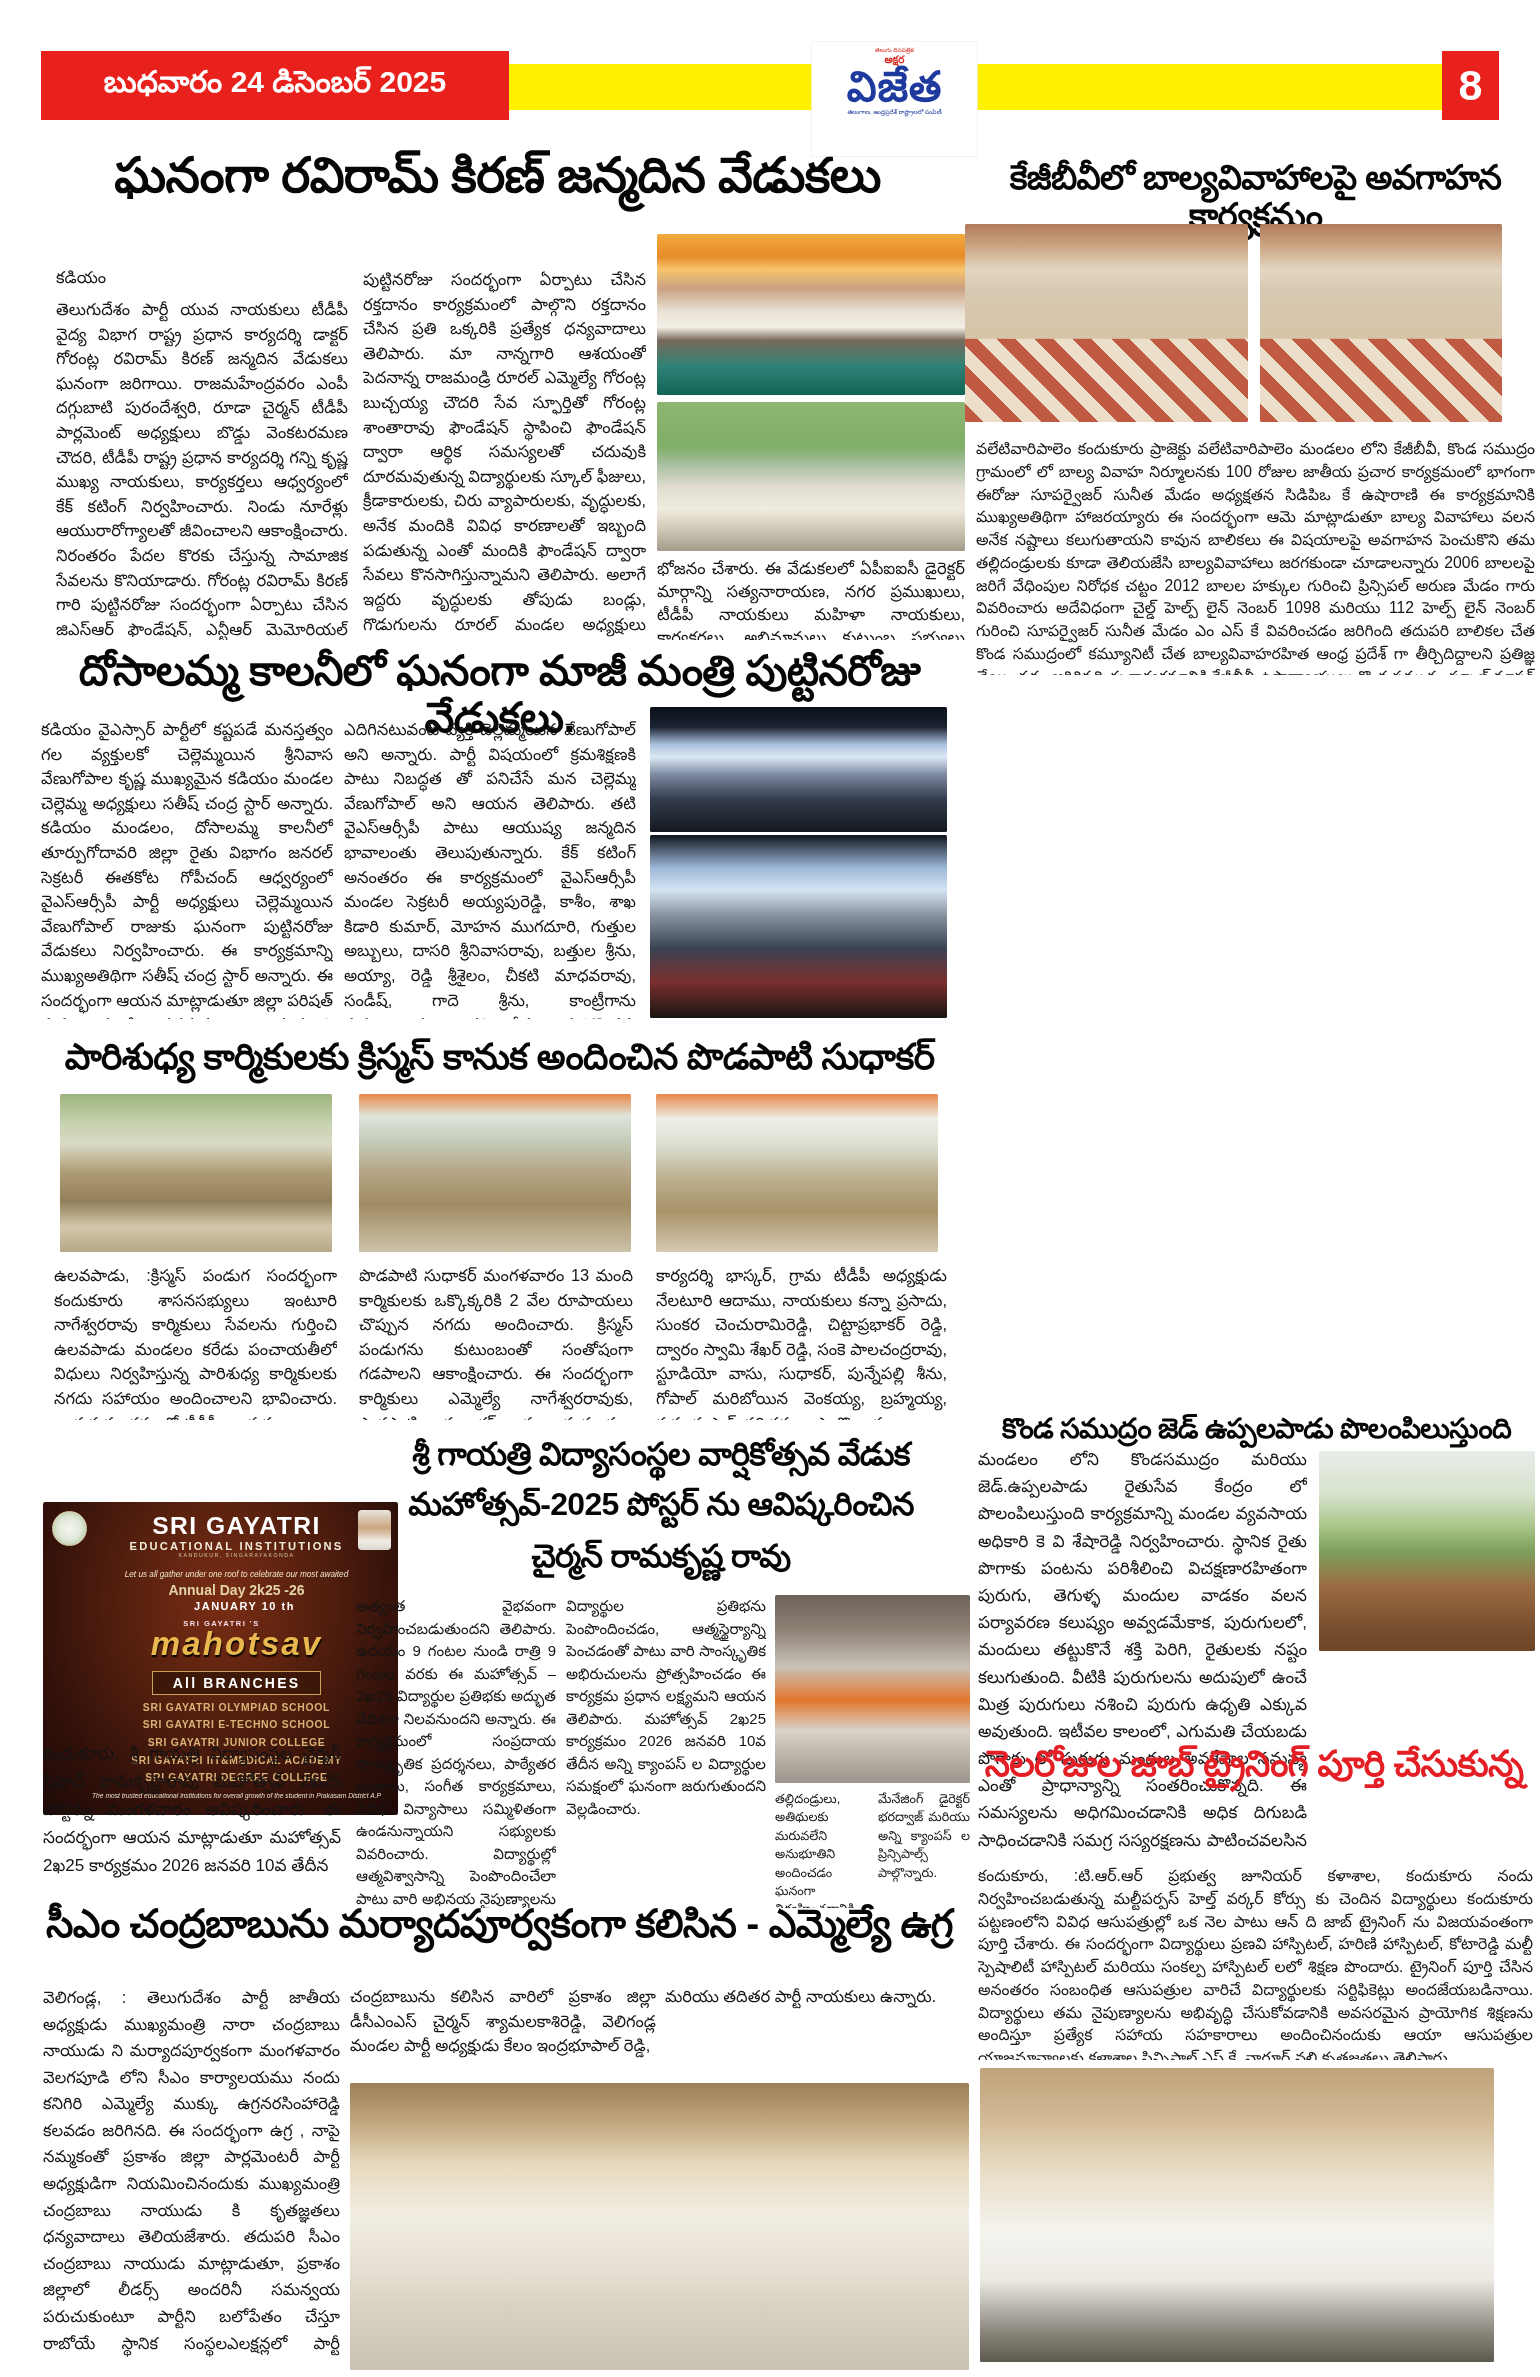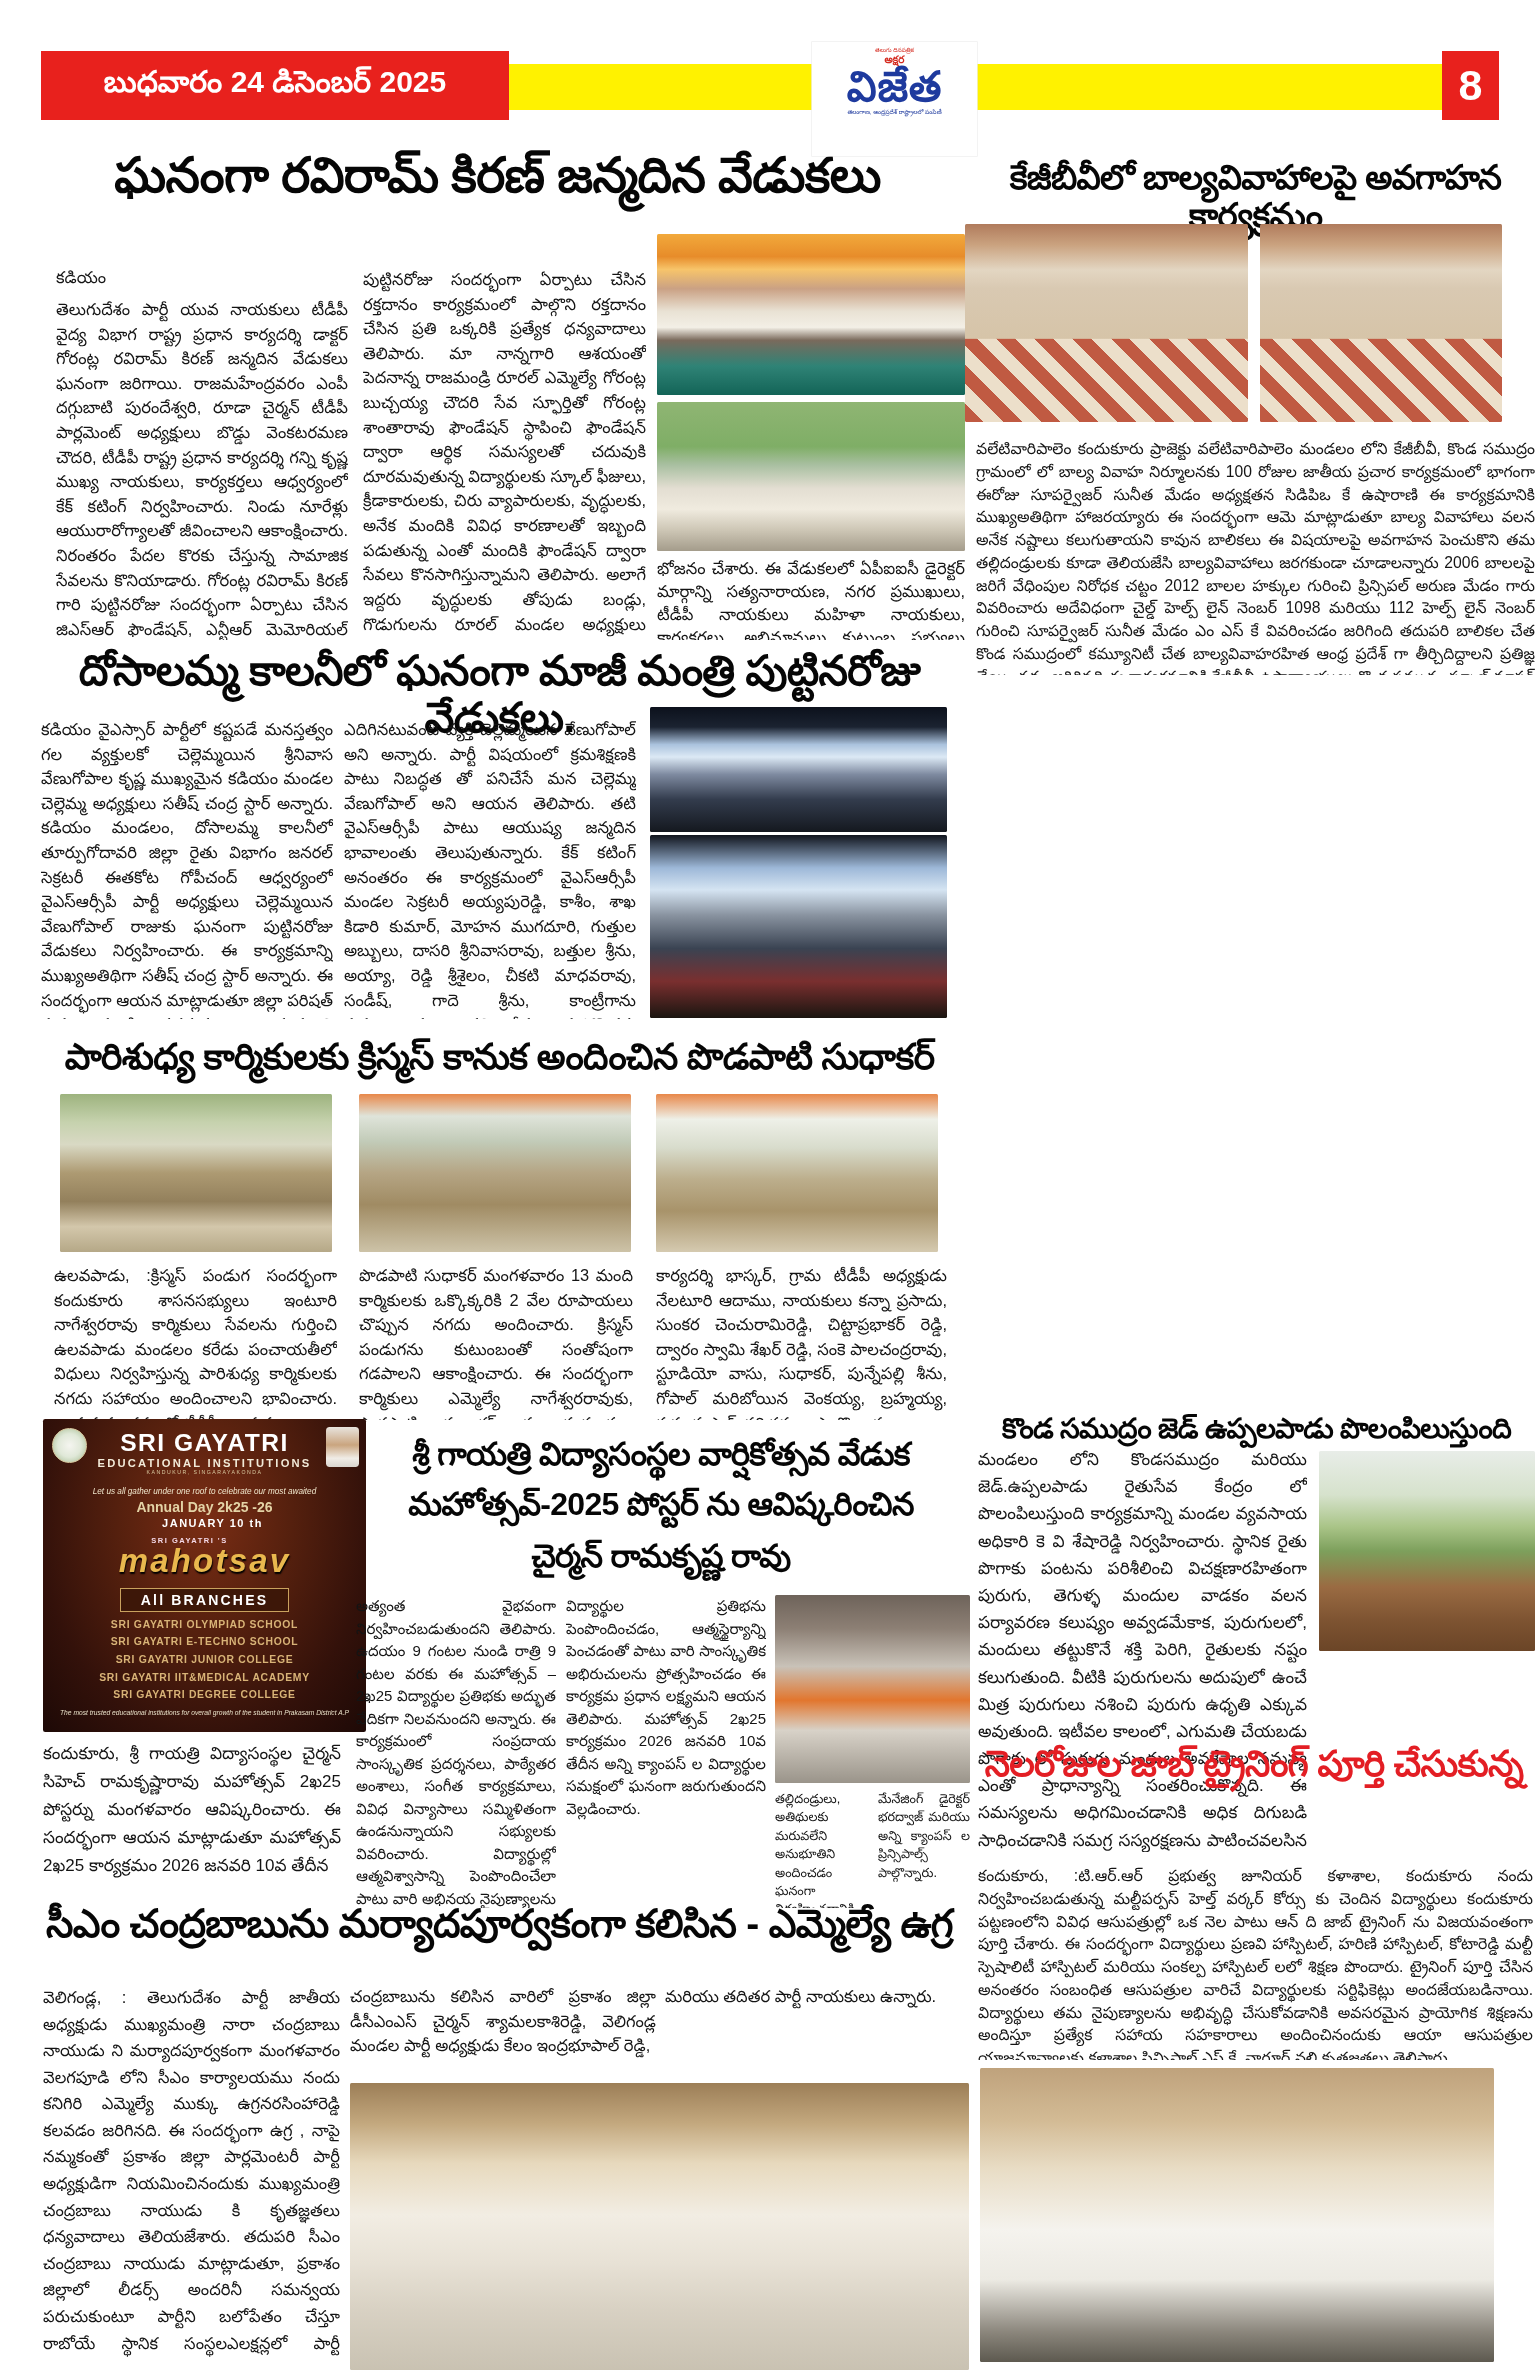--- a/index.html
+++ b/index.html
@@ -88,21 +88,21 @@
   <div class="abs photo" style="left:60px;top:1094px;width:272px;height:158px;
        background-image:linear-gradient(180deg,#9db37e 0%,#c6d2ae 18%,#d9d9c4 32%,#ad9a72 50%,#93805c 68%,#d3c7ab 84%,#b5a887 100%);"></div>
   <div class="abs photo" style="left:359px;top:1094px;width:272px;height:158px;
        background-image:linear-gradient(180deg,#e8884a 0%,#dfe4da 14%,#c2cbb8 30%,#b5a584 50%,#a08b63 70%,#cdc3a8 100%);"></div>
   <div class="abs photo" style="left:656px;top:1094px;width:282px;height:158px;
        background-image:linear-gradient(180deg,#e8884a 0%,#eef0e8 16%,#d8dccc 34%,#bcae8c 54%,#a8936a 74%,#d5cab0 100%);"></div>
   <div class="abs bt" style="left:54px;top:1263px;width:283px;height:157px;">ఉలవపాడు,  :క్రిస్మస్ పండుగ సందర్భంగా కందుకూరు శాసనసభ్యులు ఇంటూరి నాగేశ్వరరావు కార్మికులు సేవలను గుర్తించి ఉలవపాడు మండలం కరేడు పంచాయతీలో విధులు నిర్వహిస్తున్న పారిశుధ్య కార్మికులకు నగదు సహాయం అందించాలని భావించారు. ఆయన సూచనలతో టీడీపీ నాయకులు</div>
   <div class="abs bt" style="left:359px;top:1263px;width:274px;height:157px;">పొడపాటి సుధాకర్ మంగళవారం 13 మంది కార్మికులకు ఒక్కొక్కరికి 2 వేల రూపాయలు చొప్పున నగదు అందించారు. క్రిస్మస్ పండుగను కుటుంబంతో సంతోషంగా గడపాలని ఆకాంక్షించారు. ఈ సందర్భంగా కార్మికులు ఎమ్మెల్యే నాగేశ్వరరావుకు, పొడపాటి సుధాకర్ కు కృతజ్ఞతలు తెలియజేశారు. ఈ కార్యక్రమంలో పంచాయతీ</div>
   <div class="abs bt" style="left:656px;top:1263px;width:291px;height:157px;">కార్యదర్శి భాస్కర్, గ్రామ టీడీపీ అధ్యక్షుడు నేలటూరి ఆదాము, నాయకులు కన్నా ప్రసాదు, సుంకర చెంచురామిరెడ్డి, చిట్టాప్రభాకర్ రెడ్డి, ద్వారం స్వామి శేఖర్ రెడ్డి, సంకె పాలచంద్రరావు, స్టూడియో వాసు, సుధాకర్, పున్నేపల్లి శీను, గోపాల్ మరిబోయిన వెంకయ్య, బ్రహ్మయ్య, కృష్ణ, మస్తాన్ తదితరులు పాల్గొన్నారు</div>
 
-  <div class="abs adbox" style="left:43px;top:1419px;width:323px;height:313px;">
+  <div class="abs adbox" style="left:43px;top:1502px;width:323px;height:313px;padding-left:32px;">
     <div class="adlogo"></div>
     <div class="adperson"></div>
     <div class="t1">SRI GAYATRI</div>
     <div class="t2">EDUCATIONAL INSTITUTIONS</div>
     <div class="t3">KANDUKUR, SINGARAYAKONDA</div>
     <div class="tag">Let us all gather under one roof to celebrate our most awaited</div>
     <div class="ev">Annual Day 2k25 -26</div>
     <div class="dt">JANUARY 10 th</div>
     <div class="own">SRI GAYATRI 'S</div>
     <div class="brand">mahotsav</div>

